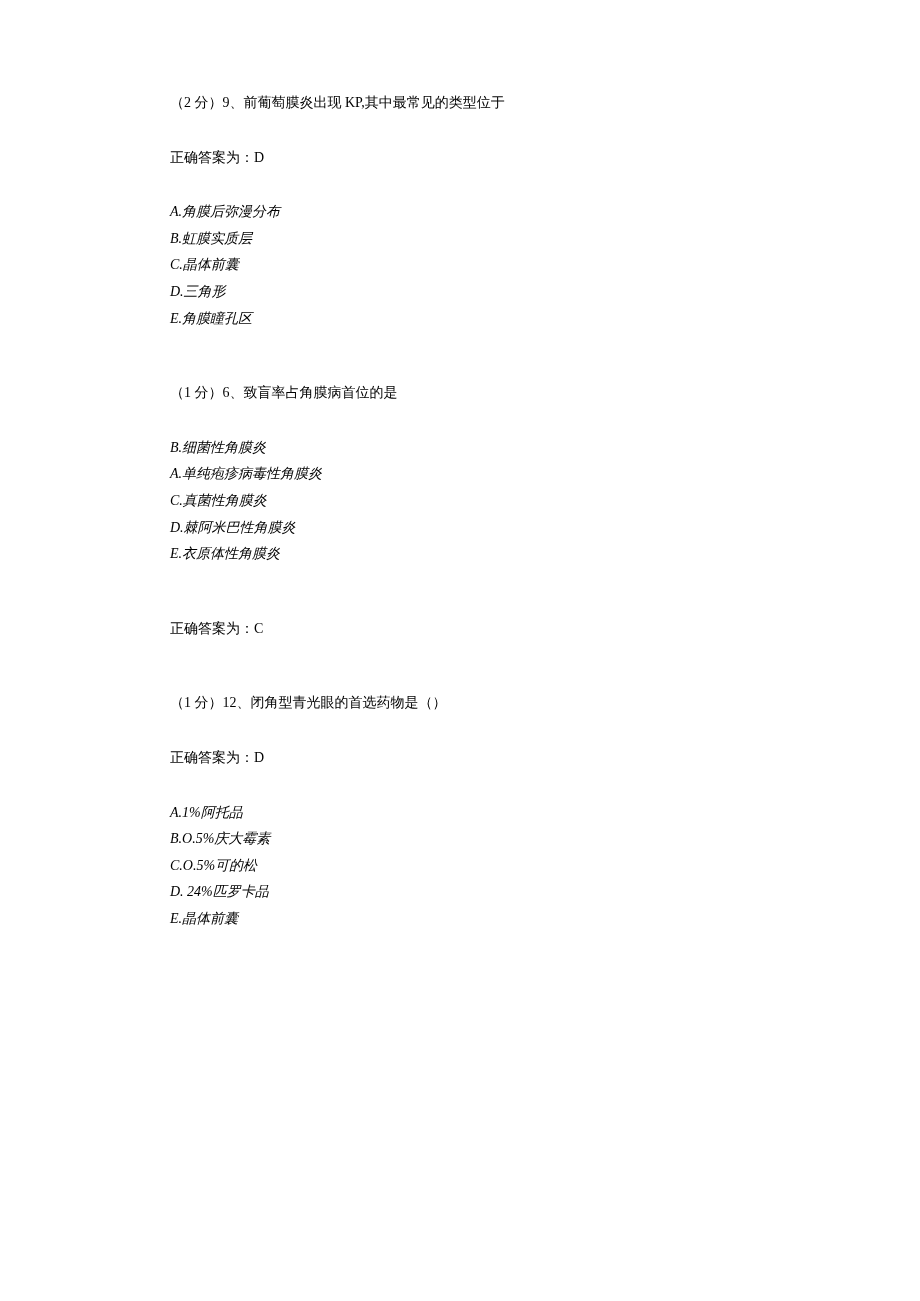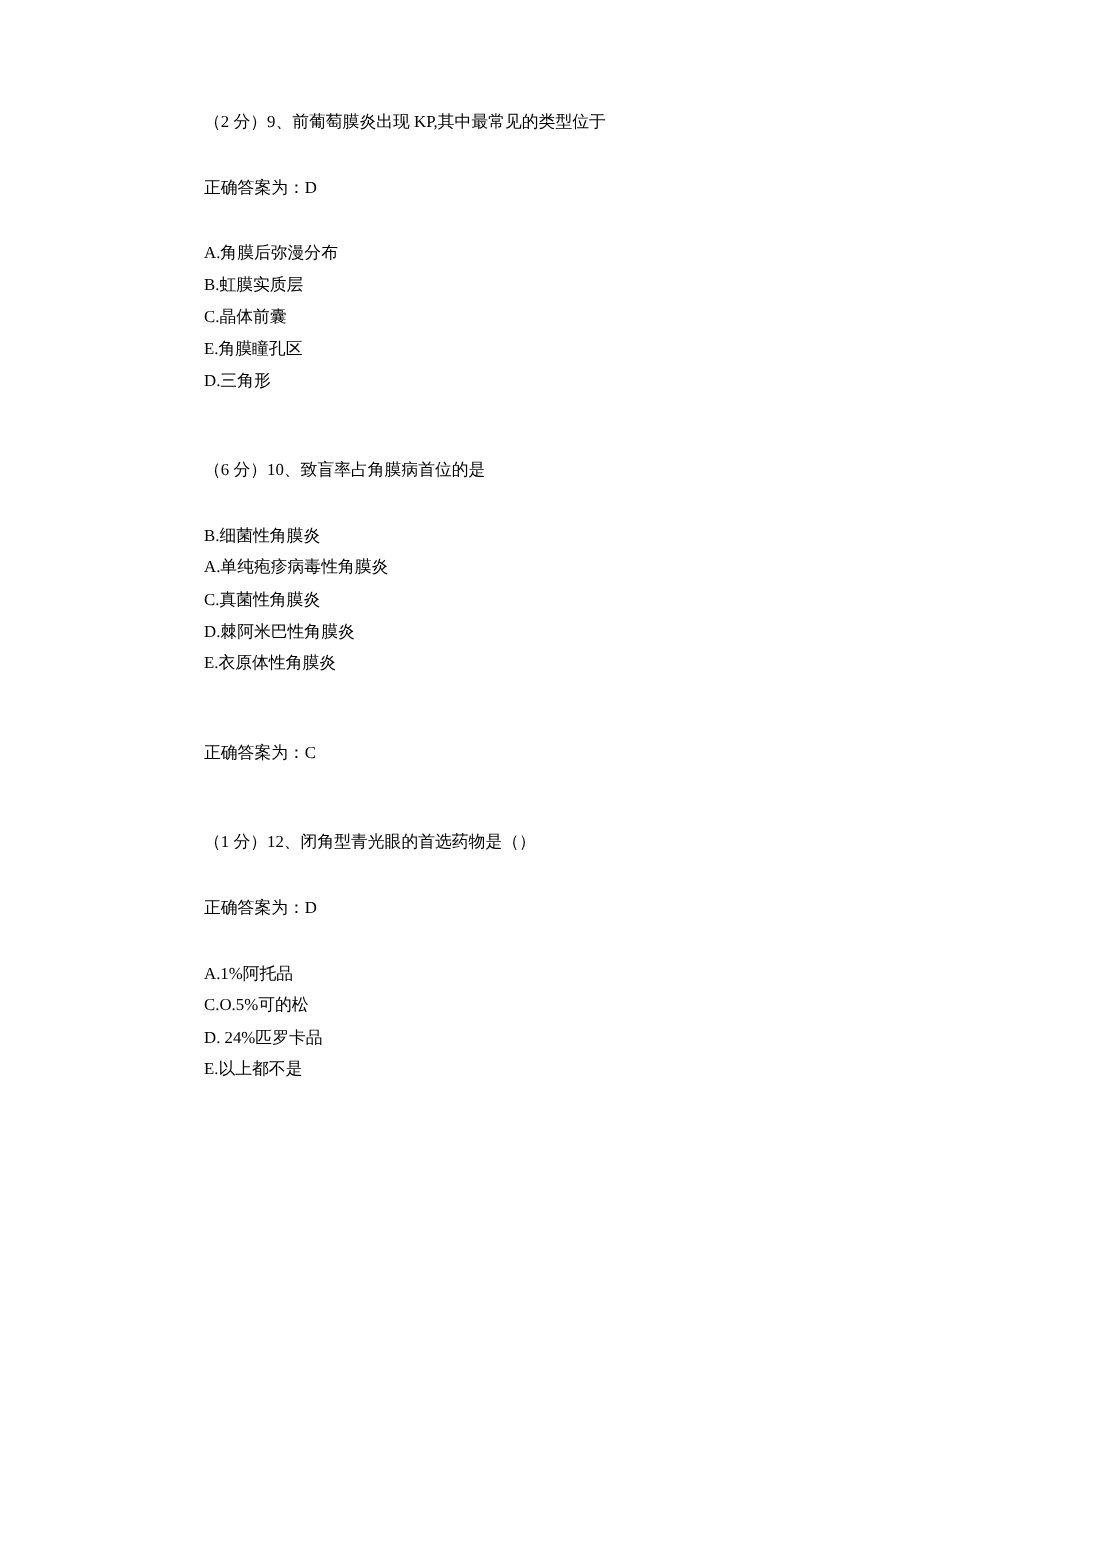--- a/index.html
+++ b/index.html
@@ -20,57 +20,59 @@
       margin-bottom: 48px;
     }
     .question-header {
       margin-bottom: 28px;
     }
     .answer-line {
       margin-bottom: 28px;
     }
     .options {
       margin-bottom: 0;
+      font-style: italic;
     }
     .option-line {
       line-height: 1.9;
     }
   </style>
 </head>
 <body>
 
 <div class="question-block">
   <div class="question-header">（2 分）9、前葡萄膜炎出现 KP,其中最常见的类型位于</div>
   <div class="answer-line">正确答案为：D</div>
   <div class="options">
     <div class="option-line">A.角膜后弥漫分布</div>
     <div class="option-line">B.虹膜实质层</div>
     <div class="option-line">C.晶体前囊</div>
+    <div class="option-line">D.三角形</div>
     <div class="option-line">E.角膜瞳孔区</div>
-    <div class="option-line">D.三角形</div>
   </div>
 </div>
 
 <div class="question-block">
-  <div class="question-header">（6 分）10、致盲率占角膜病首位的是</div>
+  <div class="question-header">（1 分）6、致盲率占角膜病首位的是</div>
   <div class="options">
     <div class="option-line">B.细菌性角膜炎</div>
     <div class="option-line">A.单纯疱疹病毒性角膜炎</div>
     <div class="option-line">C.真菌性角膜炎</div>
     <div class="option-line">D.棘阿米巴性角膜炎</div>
     <div class="option-line">E.衣原体性角膜炎</div>
   </div>
 </div>
 
 <div class="question-block">
   <div class="answer-line">正确答案为：C</div>
 </div>
 
 <div class="question-block">
   <div class="question-header">（1 分）12、闭角型青光眼的首选药物是（）</div>
   <div class="answer-line">正确答案为：D</div>
   <div class="options">
     <div class="option-line">A.1%阿托品</div>
+    <div class="option-line">B.O.5%庆大霉素</div>
     <div class="option-line">C.O.5%可的松</div>
     <div class="option-line">D.  24%匹罗卡品</div>
-    <div class="option-line">E.以上都不是</div>
+    <div class="option-line">E.晶体前囊</div>
   </div>
 </div>
 
 </body></html>

